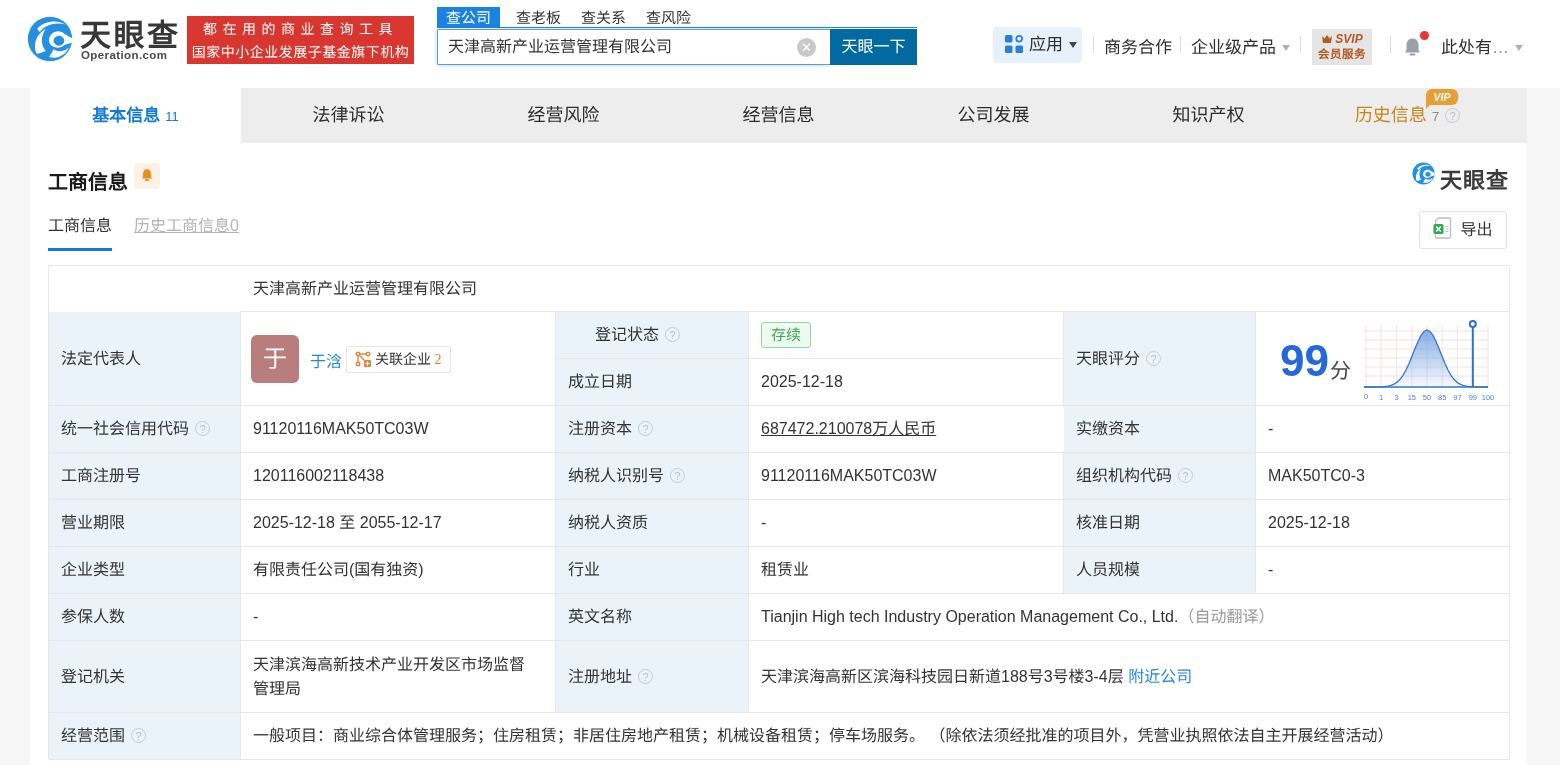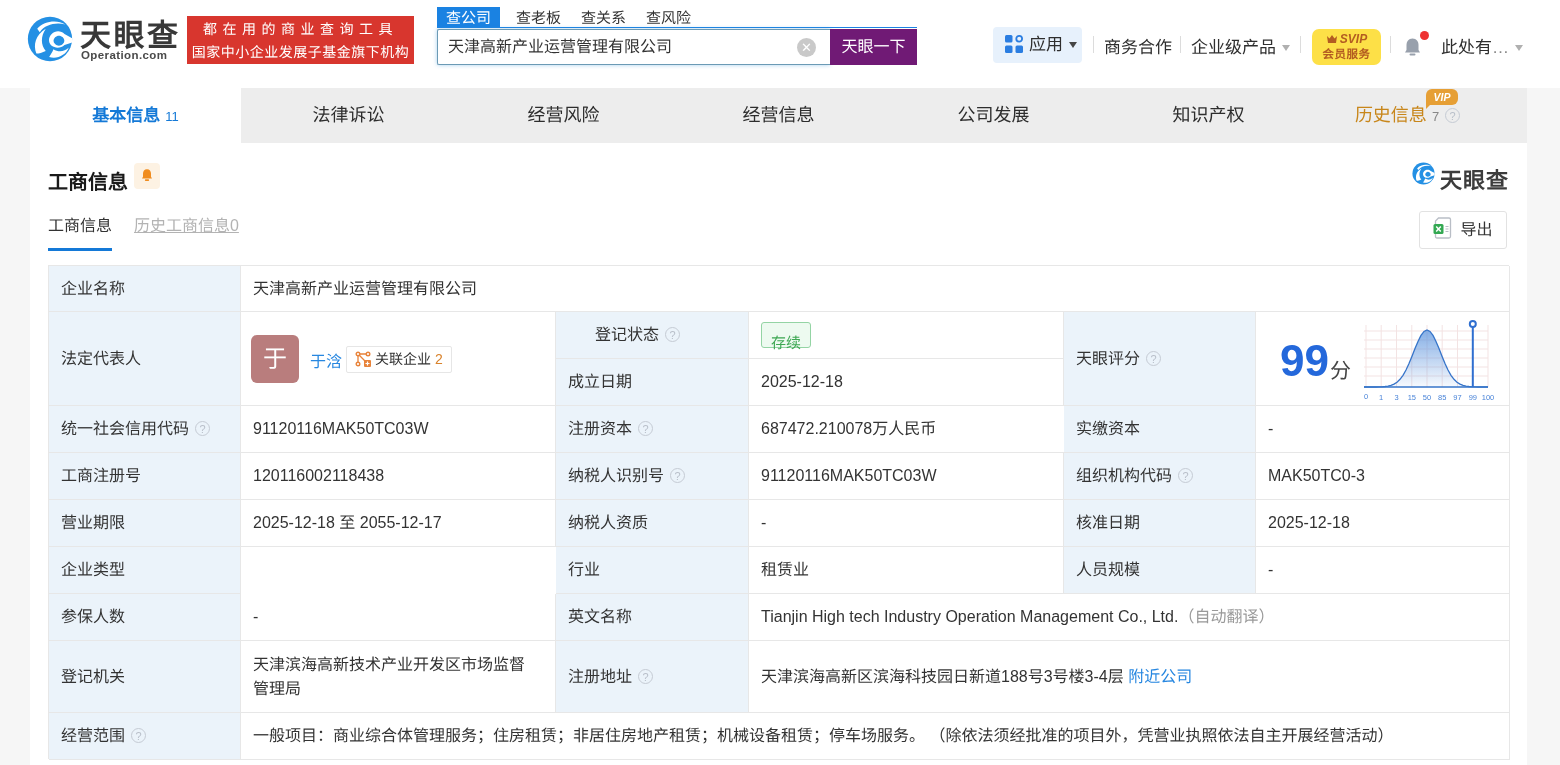--- a/index.html
+++ b/index.html
@@ -1,48 +1,48 @@
 <!DOCTYPE html>
 <html lang="zh-CN"><head>
 <meta charset="utf-8">
 <title>天眼查</title>
 <style>
 *{margin:0;padding:0;box-sizing:border-box;}
 html,body{width:1560px;height:765px;overflow:hidden;background:#f6f6f6;
 font-family:"Liberation Sans",sans-serif;-webkit-font-smoothing:antialiased;}
-.abs{position:absolute;}
+.abs{position:absolute;font-family:Liberation Serif, serif;}
 
 #header{position:absolute;left:0;top:0;width:1560px;height:88px;background:#fff;}
 #logo{position:absolute;left:27px;top:16px;}
 #logo .name{position:absolute;left:53px;top:-6px;font-size:31px;font-weight:bold;color:#383838;letter-spacing:2.5px;white-space:nowrap;}
 #logo .dom{position:absolute;left:54px;top:33px;font-size:11.5px;font-weight:bold;color:#4a4a4a;letter-spacing:0.4px;white-space:nowrap;}
 #redbadge{position:absolute;left:187px;top:16px;width:227px;height:48px;background:#d8362e;color:#fff;
 text-align:center;font-size:14px;line-height:23px;padding-top:2px;}
 #redbadge .l1{letter-spacing:5.5px;}
 #redbadge .l2{letter-spacing:0.5px;}
 
 #stabs{position:absolute;left:437px;top:7px;width:480px;height:21px;font-size:15px;color:#333;border-bottom:1px solid #1a82e2;}
 #stabs span{display:inline-block;vertical-align:top;height:21px;line-height:21px;padding:0 2px;margin-right:16px;}
 #stabs .on{background:#1a82e2;color:#fff;padding:0 9px;margin-right:14px;}
 #sbox{position:absolute;left:437px;top:29px;width:480px;height:36px;}
 #sinput{position:absolute;left:0;top:0;width:393px;height:36px;background:#fff;border:1px solid #6b9ab5;border-right:none;border-radius:2px 0 0 2px;
 box-shadow:0 0 4px rgba(60,150,220,.45);font-size:16px;color:#333;line-height:34px;padding-left:10px;}
 #sclear{position:absolute;right:101px;top:9px;width:19px;height:19px;border-radius:50%;background:#c9c9c9;color:#fff;
 font-size:13px;line-height:19px;text-align:center;}
-#sbtn{position:absolute;right:0;top:0;width:87px;height:36px;background:#701a75;color:#fff;font-size:16px;
+#sbtn{position:absolute;right:0;top:0;width:87px;height:36px;background:#0369a1;color:#fff;font-size:16px;
 text-align:center;line-height:36px;}
 
 .hsep{position:absolute;top:36px;width:1px;height:17px;background:#dcdcdc;}
 #appbtn{position:absolute;left:993px;top:27px;width:89px;height:36px;background:#e7f1fc;border-radius:4px;
 font-size:17px;color:#2e2e2e;line-height:36px;padding-left:12px;}
 #appbtn svg{vertical-align:-3px;margin-right:6px;}
 .caret{display:inline-block;width:0;height:0;border-left:4.5px solid transparent;border-right:4.5px solid transparent;border-top:6px solid #454545;margin-left:6px;vertical-align:2px;}
 .caret.gray{border-top-color:#b0b0b0;}
 .hlink{position:absolute;top:33px;font-size:17px;color:#2e2e2e;white-space:nowrap;}
-#svip{position:absolute;left:1312px;top:29px;width:69px;height:36px;background:#fde047;border-radius:7px;
+#svip{position:absolute;left:1312px;top:29px;width:60px;height:36px;background:#e5e5e5;border-radius:0;
 text-align:center;color:#b35c21;}
 #svip .s1{font-size:12px;font-weight:bold;font-style:italic;line-height:15px;padding-top:3px;}
 #svip .s2{font-size:11.5px;font-weight:bold;line-height:14px;letter-spacing:0.5px;}
 #bell{position:absolute;left:1402px;top:37px;}
 #belldot{position:absolute;left:1420px;top:31px;width:9px;height:9px;border-radius:50%;background:#e33;}
 
 #navbar{position:absolute;left:30px;top:88px;width:1497px;height:55px;background:#ededed;}
 #navact{position:absolute;left:0;top:0;width:211px;height:55px;background:#fff;text-align:center;line-height:55px;
 font-size:17px;font-weight:bold;color:#1479d7;}
 #navact i{font-style:normal;font-weight:normal;font-size:13px;margin-left:5px;}
@@ -66,21 +66,21 @@
 #export{position:absolute;left:1389px;top:68px;width:88px;height:38px;border:1px solid #e2e2e2;border-radius:3px;
 font-size:16px;color:#333;text-align:center;line-height:36px;}
 #export svg{vertical-align:-4px;margin-right:7px;}
 
 #tbl{position:absolute;left:18px;top:122px;width:1461px;height:494px;border-top:1px solid #e7e7e7;border-left:1px solid #e7e7e7;font-size:16px;color:#333;}
 .cell{position:absolute;border-right:1px solid #e7e7e7;border-bottom:1px solid #e7e7e7;overflow:hidden;}
 .lab{background:#ebf3fa;padding-left:12px;}
 .val{background:#fff;padding-left:12px;}
 .blue{color:#2787e0;}
 .gray{color:#999;}
-.tag{display:inline-block;height:26px;line-height:24px;padding:8px 9px;border:1px solid #94d4a4;background:#edfaf0;
+.tag{display:inline-block;height:26px;line-height:24px;padding:0 9px;border:1px solid #94d4a4;background:#edfaf0;
 color:#3fa854;font-size:15px;border-radius:3px;vertical-align:middle;}
 #avatar{position:absolute;left:10px;top:23px;width:48px;height:48px;border-radius:6px;background:#b97d7d;
 color:#fff;font-size:24px;text-align:center;line-height:48px;}
 #score99{position:absolute;left:24px;top:24px;font-size:44px;font-weight:bold;color:#2468db;}
 #scorefen{position:absolute;left:74px;top:42px;font-size:21px;color:#454545;}
 </style>
 </head>
 <body>
 <div id="header">
   <div id="logo">
@@ -156,21 +156,20 @@
   </div>
   <div id="subtabs"><span class="a">工商信息</span><span class="b">历史工商信息0</span></div>
   <div id="export"><svg width="20" height="22" viewBox="0 0 20 22">
         <path d="M5.5 1 L16 1 C17 1 17.5 1.5 17.5 2.5 L17.5 19.5 C17.5 20.5 17 21 16 21 L4 21 C3 21 2.5 20.5 2.5 19.5 L2.5 4 Z" fill="#fff" stroke="#b9bec6" stroke-width="1.3"></path>
         <rect x="0.5" y="7" width="10" height="10" rx="1.5" fill="#33a852"></rect>
         <path d="M3.2 9.5 L7.8 14.5 M7.8 9.5 L3.2 14.5" stroke="#fff" stroke-width="1.5"></path>
         <path d="M12.5 9.5 L15.5 9.5 M12.5 12 L15.5 12 M12.5 14.5 L15.5 14.5" stroke="#b9bec6" stroke-width="1.2"></path>
       </svg>导出</div>
   <div id="tbl">
 
-    <div class="cell lab" style="left:0;top:0;width:192px;height:46px;line-height:45px;">企业名称</div>
     <div class="cell val" style="left:192px;top:0;width:1269px;height:46px;line-height:45px;">天津高新产业运营管理有限公司</div>
 
     <div class="cell lab" style="left:0;top:46px;width:192px;height:94px;line-height:93px;">法定代表人</div>
     <div class="cell val" style="left:192px;top:46px;width:315px;height:94px;">
       <div id="avatar">于</div>
       <div class="abs blue" style="left:69px;top:36px;font-size:16px;">于浛</div>
       <div class="abs" style="left:105px;top:34px;height:27px;border:1px solid #e6e6e6;border-radius:2px;line-height:25px;padding:0 8px;font-size:14px;color:#333;">
         <svg width="16" height="16" viewBox="0 0 16 16" style="vertical-align:-3px;margin-right:4px;">
             <circle cx="3" cy="3" r="1.8" fill="none" stroke="#e8833a" stroke-width="1.4"></circle>
             <circle cx="13" cy="3" r="1.8" fill="none" stroke="#e8833a" stroke-width="1.4"></circle>
@@ -214,39 +213,40 @@
             <text x="97.5" y="83">97</text>
             <text x="112.8" y="83">99</text>
             <text x="128" y="83">100</text>
         </g>
       </svg>
     </div>
 
     <div class="cell lab" style="left:0;top:140px;width:192px;height:47px;line-height:46px;">统一社会信用代码<span class="qmark">?</span></div>
     <div class="cell val" style="left:192px;top:140px;width:315px;height:47px;line-height:46px;">91120116MAK50TC03W</div>
     <div class="cell lab" style="left:507px;top:140px;width:193px;height:47px;line-height:46px;">注册资本<span class="qmark">?</span></div>
-    <div class="cell val" style="left:700px;top:140px;width:365px;height:47px;line-height:46px;">687472.210078万人民币</div>
+    <div class="cell val" style="left:700px;top:140px;width:365px;height:47px;line-height:46px;text-decoration:underline;">687472.210078万人民币</div>
     <div class="cell lab" style="left:1015px;top:140px;width:192px;height:47px;line-height:46px;">实缴资本</div>
     <div class="cell val" style="left:1207px;top:140px;width:254px;height:47px;line-height:46px;">-</div>
 
     <div class="cell lab" style="left:0;top:187px;width:192px;height:47px;line-height:46px;">工商注册号</div>
     <div class="cell val" style="left:192px;top:187px;width:315px;height:47px;line-height:46px;">120116002118438</div>
     <div class="cell lab" style="left:507px;top:187px;width:193px;height:47px;line-height:46px;">纳税人识别号<span class="qmark">?</span></div>
     <div class="cell val" style="left:700px;top:187px;width:315px;height:47px;line-height:46px;">91120116MAK50TC03W</div>
     <div class="cell lab" style="left:1015px;top:187px;width:192px;height:47px;line-height:46px;">组织机构代码<span class="qmark">?</span></div>
     <div class="cell val" style="left:1207px;top:187px;width:254px;height:47px;line-height:46px;">MAK50TC0-3</div>
 
     <div class="cell lab" style="left:0;top:234px;width:192px;height:47px;line-height:46px;">营业期限</div>
     <div class="cell val" style="left:192px;top:234px;width:315px;height:47px;line-height:46px;">2025-12-18 至 2055-12-17</div>
     <div class="cell lab" style="left:507px;top:234px;width:193px;height:47px;line-height:46px;">纳税人资质</div>
     <div class="cell val" style="left:700px;top:234px;width:315px;height:47px;line-height:46px;">-</div>
     <div class="cell lab" style="left:1015px;top:234px;width:192px;height:47px;line-height:46px;">核准日期</div>
     <div class="cell val" style="left:1207px;top:234px;width:254px;height:47px;line-height:46px;">2025-12-18</div>
 
     <div class="cell lab" style="left:0;top:281px;width:192px;height:47px;line-height:46px;">企业类型</div>
+    <div class="cell val" style="left:192px;top:281px;width:315px;height:47px;line-height:46px;">有限责任公司(国有独资)</div>
     <div class="cell lab" style="left:507px;top:281px;width:193px;height:47px;line-height:46px;">行业</div>
     <div class="cell val" style="left:700px;top:281px;width:315px;height:47px;line-height:46px;">租赁业</div>
     <div class="cell lab" style="left:1015px;top:281px;width:192px;height:47px;line-height:46px;">人员规模</div>
     <div class="cell val" style="left:1207px;top:281px;width:254px;height:47px;line-height:46px;">-</div>
 
     <div class="cell lab" style="left:0;top:328px;width:192px;height:47px;line-height:46px;">参保人数</div>
     <div class="cell val" style="left:192px;top:328px;width:315px;height:47px;line-height:46px;">-</div>
     <div class="cell lab" style="left:507px;top:328px;width:193px;height:47px;line-height:46px;">英文名称</div>
     <div class="cell val" style="left:700px;top:328px;width:761px;height:47px;line-height:46px;">Tianjin High tech Industry Operation Management Co., Ltd.<span class="gray">（自动翻译）</span></div>
 

